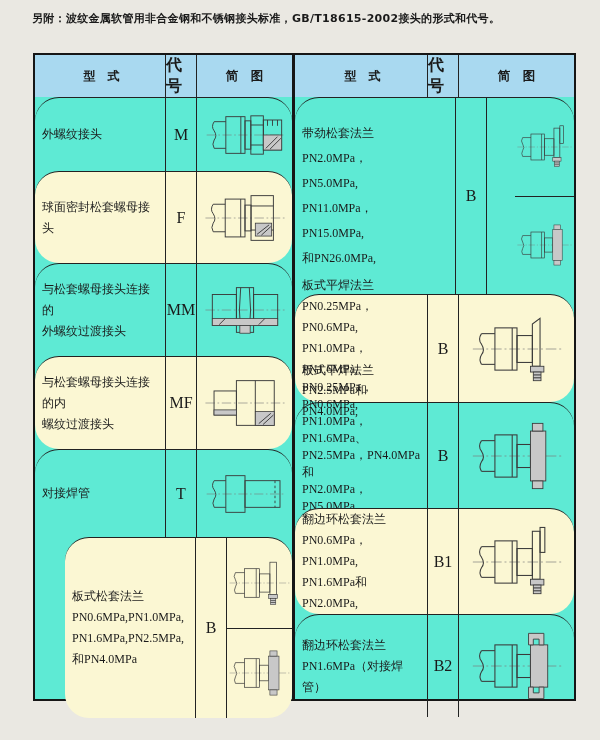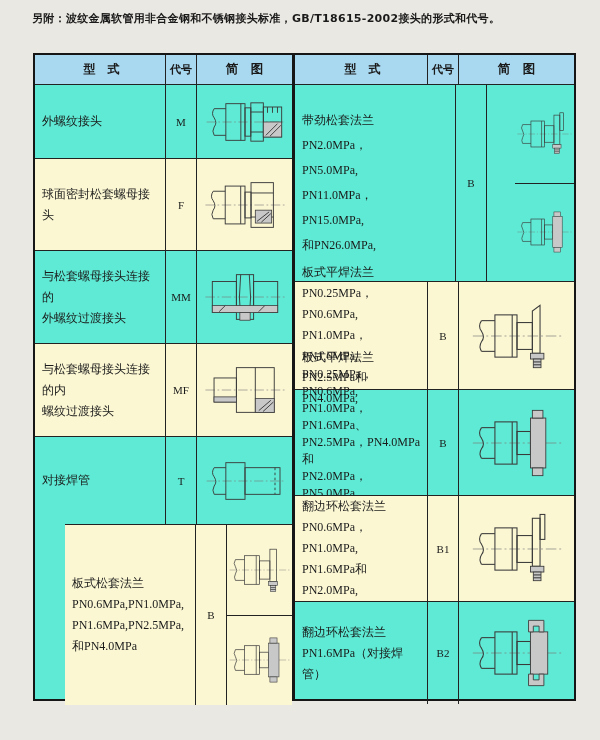--- a/index.html
+++ b/index.html
@@ -6,28 +6,28 @@
   .page{position:relative;width:600px;height:740px;background:#eae8e2;
         font-family:"DejaVu Sans",sans-serif;color:#1a1a1a;overflow:hidden;}
   .title{position:absolute;left:32px;top:11px;font-size:11px;font-weight:bold;
          letter-spacing:.3px;white-space:nowrap;}
   .tbl{position:absolute;top:53px;height:644px;box-sizing:content-box;
        border:2px solid #161616;background:#5eead4;display:flex;flex-direction:column;}
   .tbl-left{left:33px;width:257px;}
   .tbl-right{left:293px;width:279px;}
   .hdr{display:flex;flex:0 0 29px;background:#a9d9f0;font-weight:bold;font-size:12.5px;}
   .hdr .cell{display:flex;align-items:center;justify-content:center;}
-  .row{display:flex;border-top:1px solid #222;min-height:0;}
+  .row{display:flex;border-top:1px solid #222;min-height:0;border-radius:24px;}
   .cell{box-sizing:border-box;min-width:0;}
   .c-type{display:flex;flex-direction:column;justify-content:center;
           padding:4px 4px 4px 7px;font-size:12px;line-height:21px;
           font-family:"Liberation Serif","DejaVu Sans",serif;}
   .c-code{border-left:1px solid #222;border-right:1px solid #222;
           display:flex;align-items:center;justify-content:center;
-          font-family:"Liberation Serif",serif;font-size:11px;}
+          font-family:"Liberation Serif",serif;font-size:16px;}
   .c-diag{display:flex;flex-direction:column;}
   .diag{flex:1 1 0;display:flex;align-items:center;justify-content:center;min-height:0;}
   .diag + .diag{border-top:1px solid #222;}
   .tbl-left .c-type{flex:0 0 130px;}
   .tbl-left .c-code{flex:0 0 32px;}
   .tbl-left .c-diag{flex:1 1 auto;}
   .tbl-right .c-type{flex:0 0 132px;}
   .tbl-right .c-code{flex:0 0 32px;}
   .tbl-right .c-diag{flex:1 1 auto;}
   .hl{background:#fbf7d3;}

